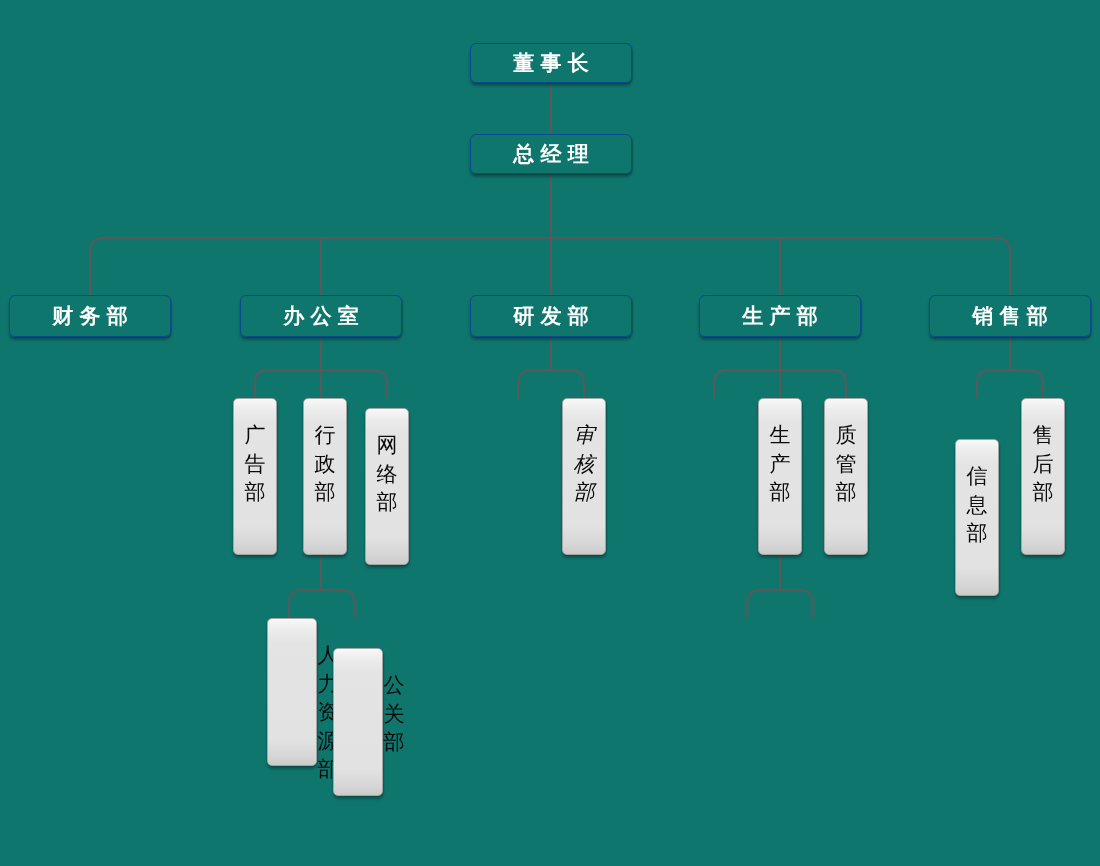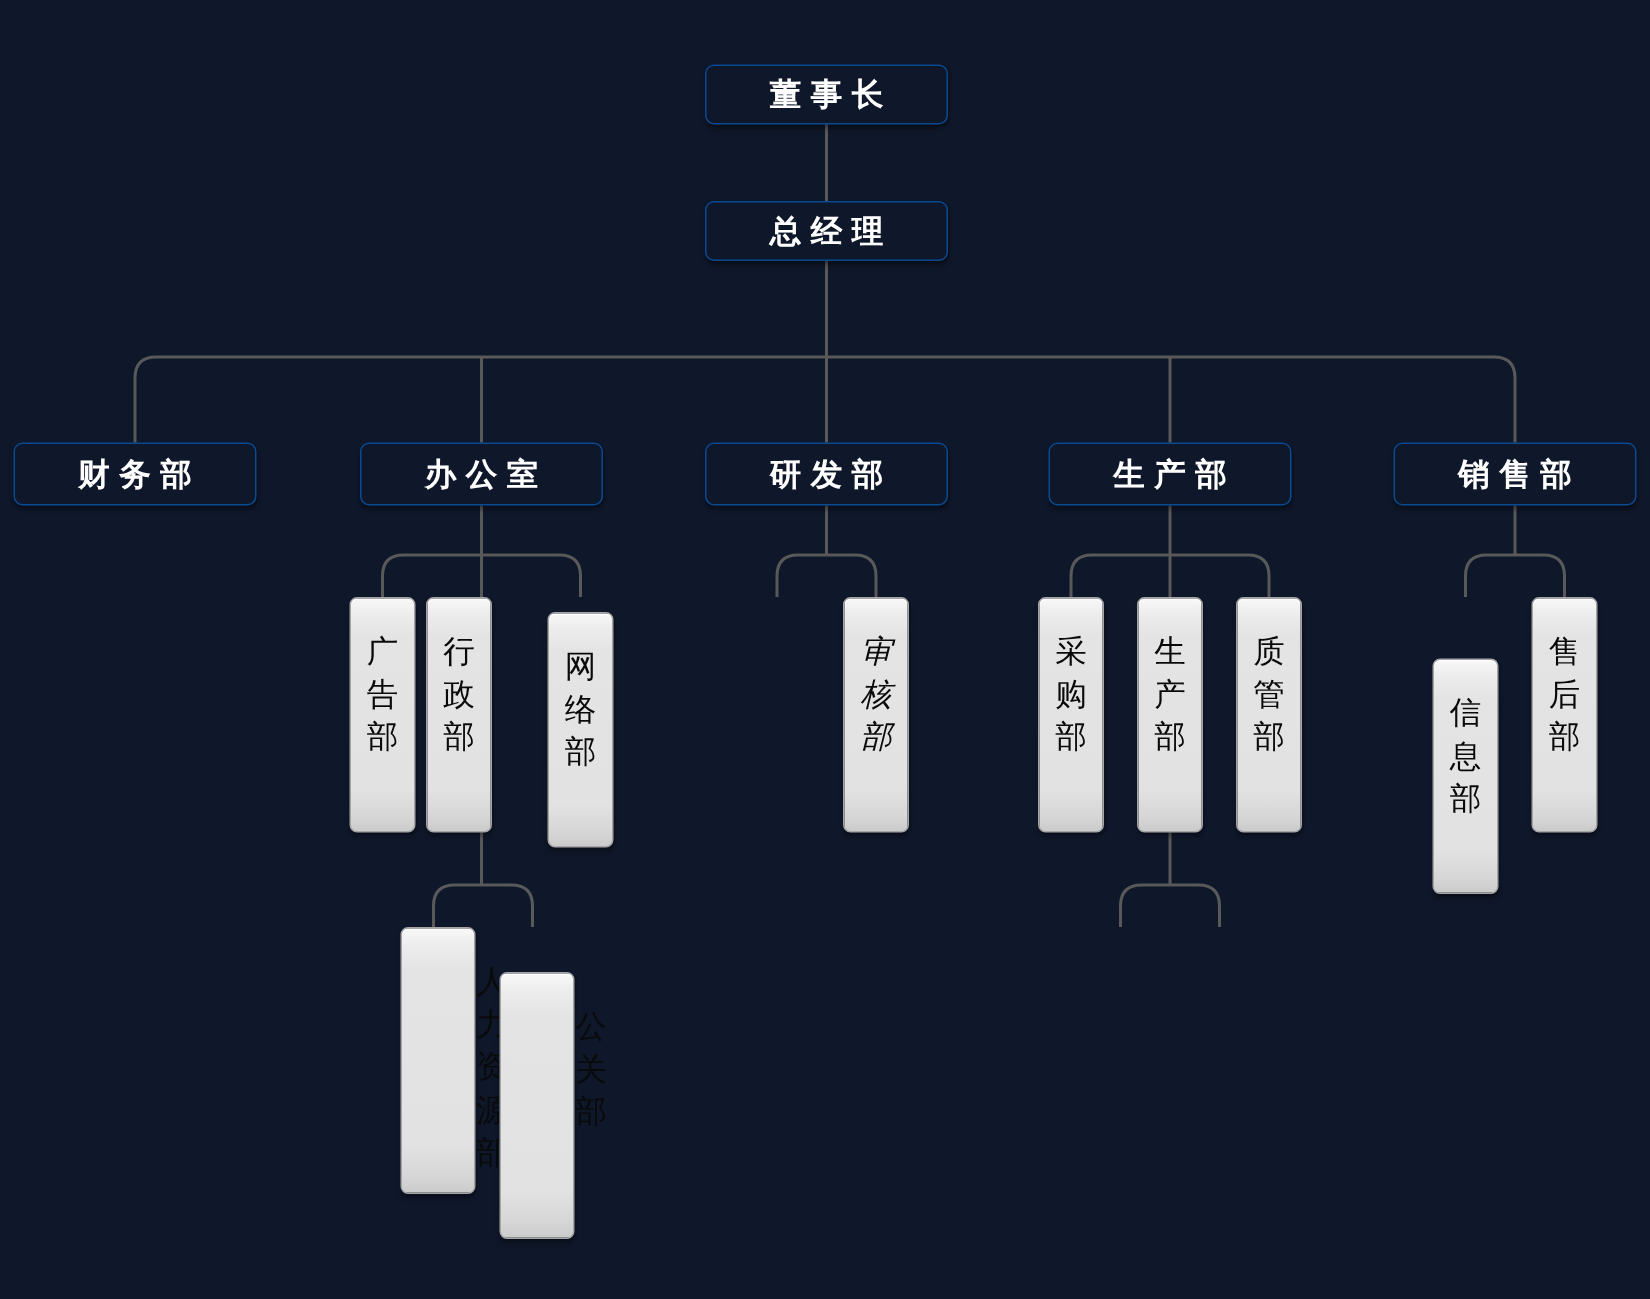--- a/index.html
+++ b/index.html
@@ -5,21 +5,21 @@
   html, body {
     margin: 0;
     padding: 0;
     background: #ffffff;
     font-family: "Liberation Sans", "DejaVu Sans", sans-serif;
   }
   .canvas {
     position: relative;
     width: 1100px;
     height: 866px;
-    background: #0f172a;
+    background: #0f766e;
     overflow: hidden;
   }
   .connectors {
     position: absolute;
     left: 0;
     top: 0;
     width: 1100px;
     height: 866px;
     pointer-events: none;
   }
@@ -69,21 +69,21 @@
       #e4e4e4 16%,
       #e2e2e2 82%,
       #d6d6d6 94%,
       #cbcbcb 100%);
     box-shadow: 0 3px 3px rgba(0,0,0,0.28), 1px 1px 1px rgba(0,0,0,0.12),
                 inset 0 1px 0 rgba(255,255,255,0.85);
     text-align: center;
     padding-top: 22px;
   }
   .vbox.h157 { height: 157px; }
-  .vbox.h190 { height: 178px; padding-left: 48px; }
+  .vbox.h190 { height: 148px; padding-left: 48px; }
   .vbox .vlabel {
     display: inline-block;
     width: 24px;
     color: #0a0a0a;
     font-size: 21px;
     font-weight: 400;
     line-height: 1.36;
     word-break: break-all;
     letter-spacing: 0;
   }
@@ -138,34 +138,31 @@
   <div class="hbox" style="left:699px; top:295px; height:42px;">
     <span class="hlabel">生产部</span>
   </div>
   <div class="hbox" style="left:929px; top:295px; height:42px;">
     <span class="hlabel">销售部</span>
   </div>
 
   <div class="vbox h157" style="left:233px; top:398px;">
     <span class="vlabel">广告部</span>
   </div>
-  <div class="vbox h157" style="left:284px; top:398px;">
+  <div class="vbox h157" style="left:303px; top:398px;">
     <span class="vlabel">行政部</span>
   </div>
   <div class="vbox h157" style="left:365px; top:408px;">
     <span class="vlabel">网络部</span>
   </div>
 
   <div class="vbox h157" style="left:562px; top:398px;font-style:italic;">
     <span class="vlabel">审核部</span>
   </div>
 
-  <div class="vbox h157" style="left:692px; top:398px;">
-    <span class="vlabel">采购部</span>
-  </div>
   <div class="vbox h157" style="left:758px; top:398px;">
     <span class="vlabel">生产部</span>
   </div>
   <div class="vbox h157" style="left:824px; top:398px;">
     <span class="vlabel">质管部</span>
   </div>
 
   <div class="vbox h157" style="left:955px; top:398px;margin-top:41px;">
     <span class="vlabel">信息部</span>
   </div>

